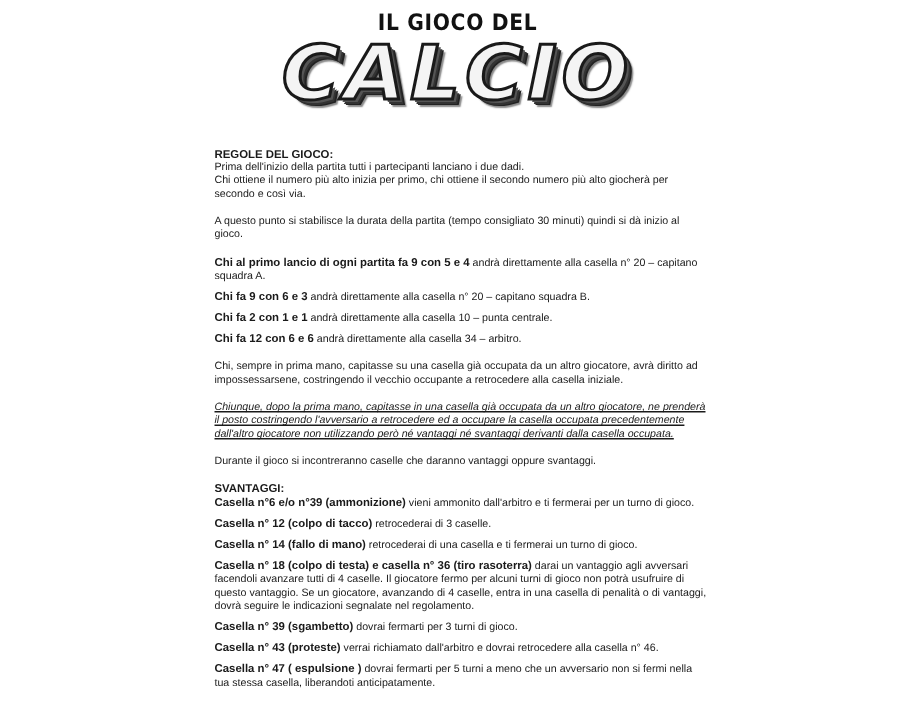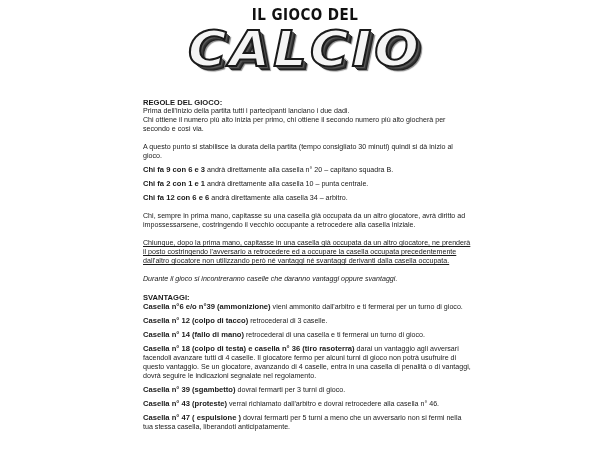--- a/index.html
+++ b/index.html
@@ -8,37 +8,38 @@
   .logo-top { position: absolute; left: 0; width: 610px; top: 6px; text-align: center; font-family: "DejaVu Sans", sans-serif; font-weight: bold; font-size: 15px; letter-spacing: 0.5px; color: #111; transform: scaleX(0.9); }
   .logo-main { position: absolute; left: 0; width: 610px; top: 20px; text-align: center; font-family: "DejaVu Sans", sans-serif; font-weight: bold; font-style: italic; font-size: 50px; letter-spacing: 3px; color: #f4f4f4;
     -webkit-text-stroke: 2px #1a1a1a;
     text-shadow: 2px 2px 0 #555, 3px 3px 0 #333, 4px 4px 0 #222, 5px 5px 1px #888; transform: scaleX(1.05); }
   .content { position: absolute; left: 143px; top: 98px; width: 330px; font-size: 7.1px; line-height: 9px; }
   .content p { margin: 0; }
   .h { font-weight: bold; font-size: 7.6px; }
   .b { font-weight: bold; font-size: 7.6px; }
   .gap-s { margin-top: 4px !important; }
   .gap-m { margin-top: 9px !important; }
-  .u { text-decoration: underline; }
-  .i { font-style: italic; }
+  .u { text-decoration: underline; font-style: italic; }
+  .i { }
 </style>
 </head>
 <body>
 
 <div class="logo">
   <div class="logo-top">IL GIOCO DEL</div>
   <div class="logo-main">CALCIO</div>
 </div>
 
 <div class="content">
   <p class="h">REGOLE DEL GIOCO:</p>
   <p>Prima dell'inizio della partita tutti i partecipanti lanciano i due dadi.</p>
   <p>Chi ottiene il numero più alto inizia per primo, chi ottiene il secondo numero più alto giocherà per secondo e così via.</p>
   <p class="gap-m">A questo punto si stabilisce la durata della partita (tempo consigliato 30 minuti) quindi si dà inizio al gioco.</p>
 
+  <p class="gap-m"><span class="b">Chi al primo lancio di ogni partita fa 9 con 5 e 4</span><span> andrà direttamente alla casella n° 20 – capitano squadra A.</span></p>
   <p class="gap-s"><span class="b">Chi fa 9 con 6 e 3</span><span> andrà direttamente alla casella n° 20 – capitano squadra B.</span></p>
   <p class="gap-s"><span class="b">Chi fa 2 con 1 e 1</span><span> andrà direttamente alla casella 10 – punta centrale.</span></p>
   <p class="gap-s"><span class="b">Chi fa 12 con 6 e 6</span><span> andrà direttamente alla casella 34 – arbitro.</span></p>
 
   <p class="gap-m">Chi, sempre in prima mano, capitasse su una casella già occupata da un altro giocatore, avrà diritto ad impossessarsene, costringendo il vecchio occupante a retrocedere alla casella iniziale.</p>
   <p class="gap-m u">Chiunque, dopo la prima mano, capitasse in una casella già occupata da un altro giocatore, ne prenderà il posto costringendo l'avversario a retrocedere ed a occupare la casella occupata precedentemente dall'altro giocatore non utilizzando però né vantaggi né svantaggi derivanti dalla casella occupata.</p>
   <p class="gap-m i">Durante il gioco si incontreranno caselle che daranno vantaggi oppure svantaggi.</p>
 
   <p class="gap-m h">SVANTAGGI:</p>
   <p><span class="b">Casella n°6 e/o n°39 (ammonizione)</span><span> vieni ammonito dall'arbitro e ti fermerai per un turno di gioco.</span></p>

